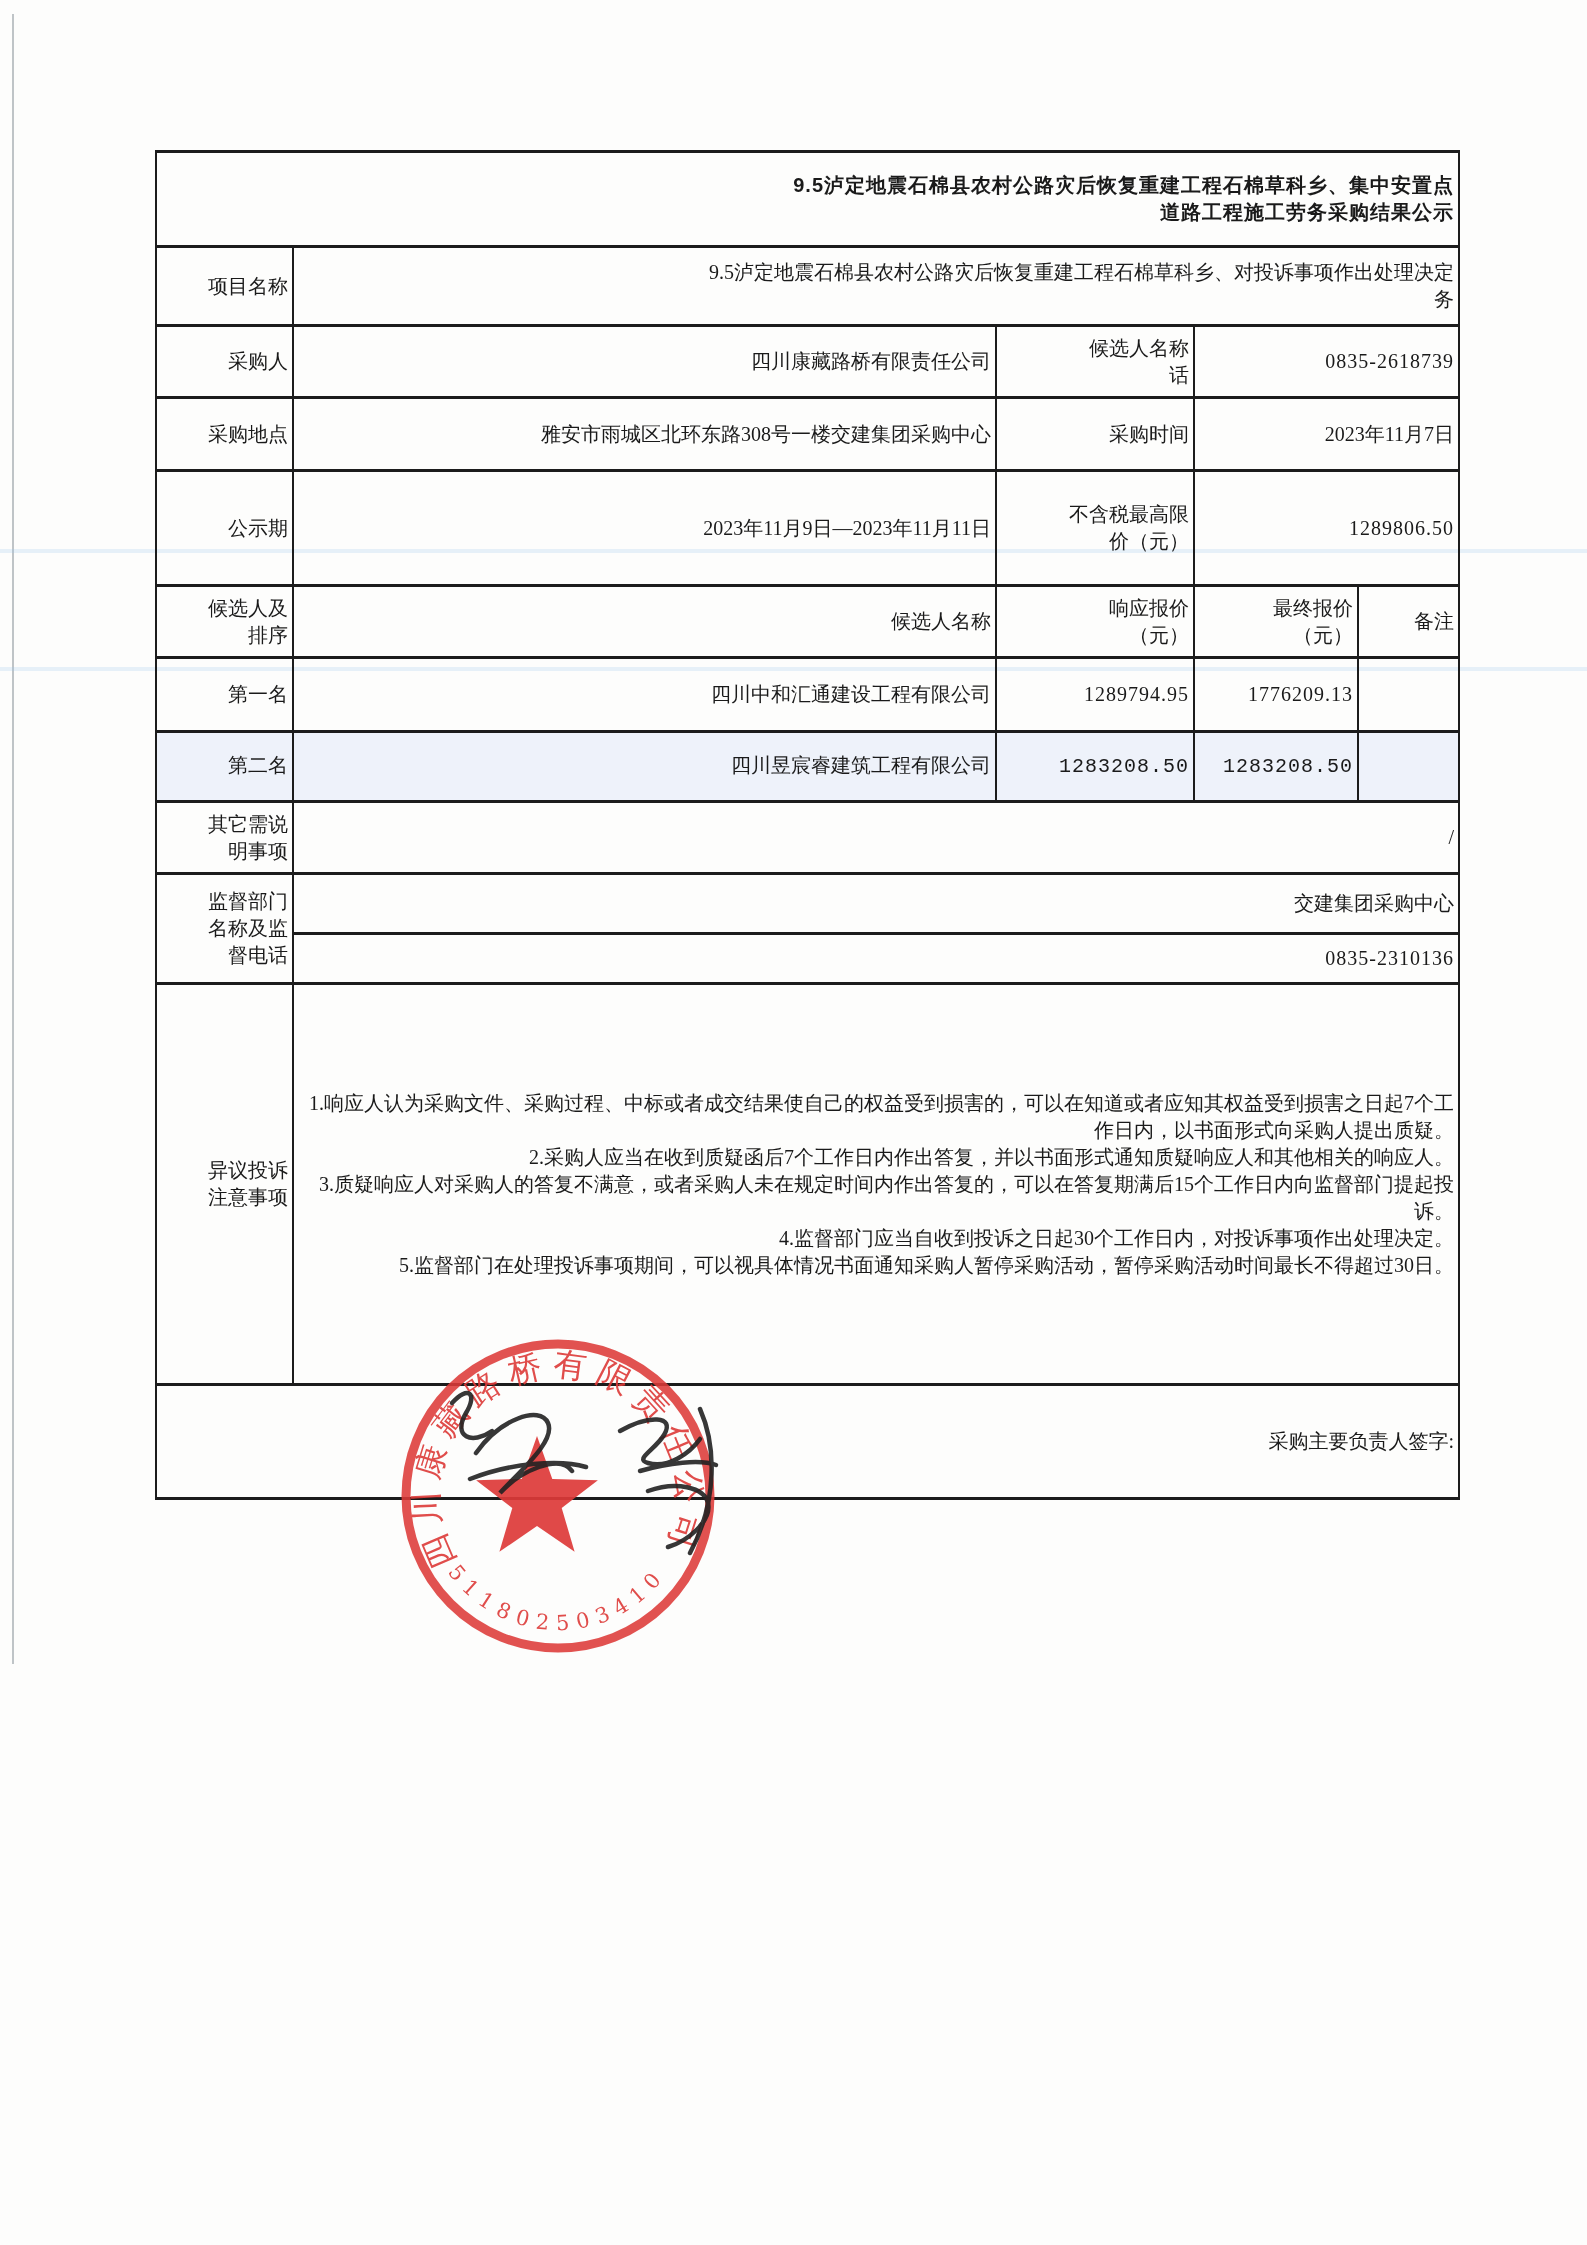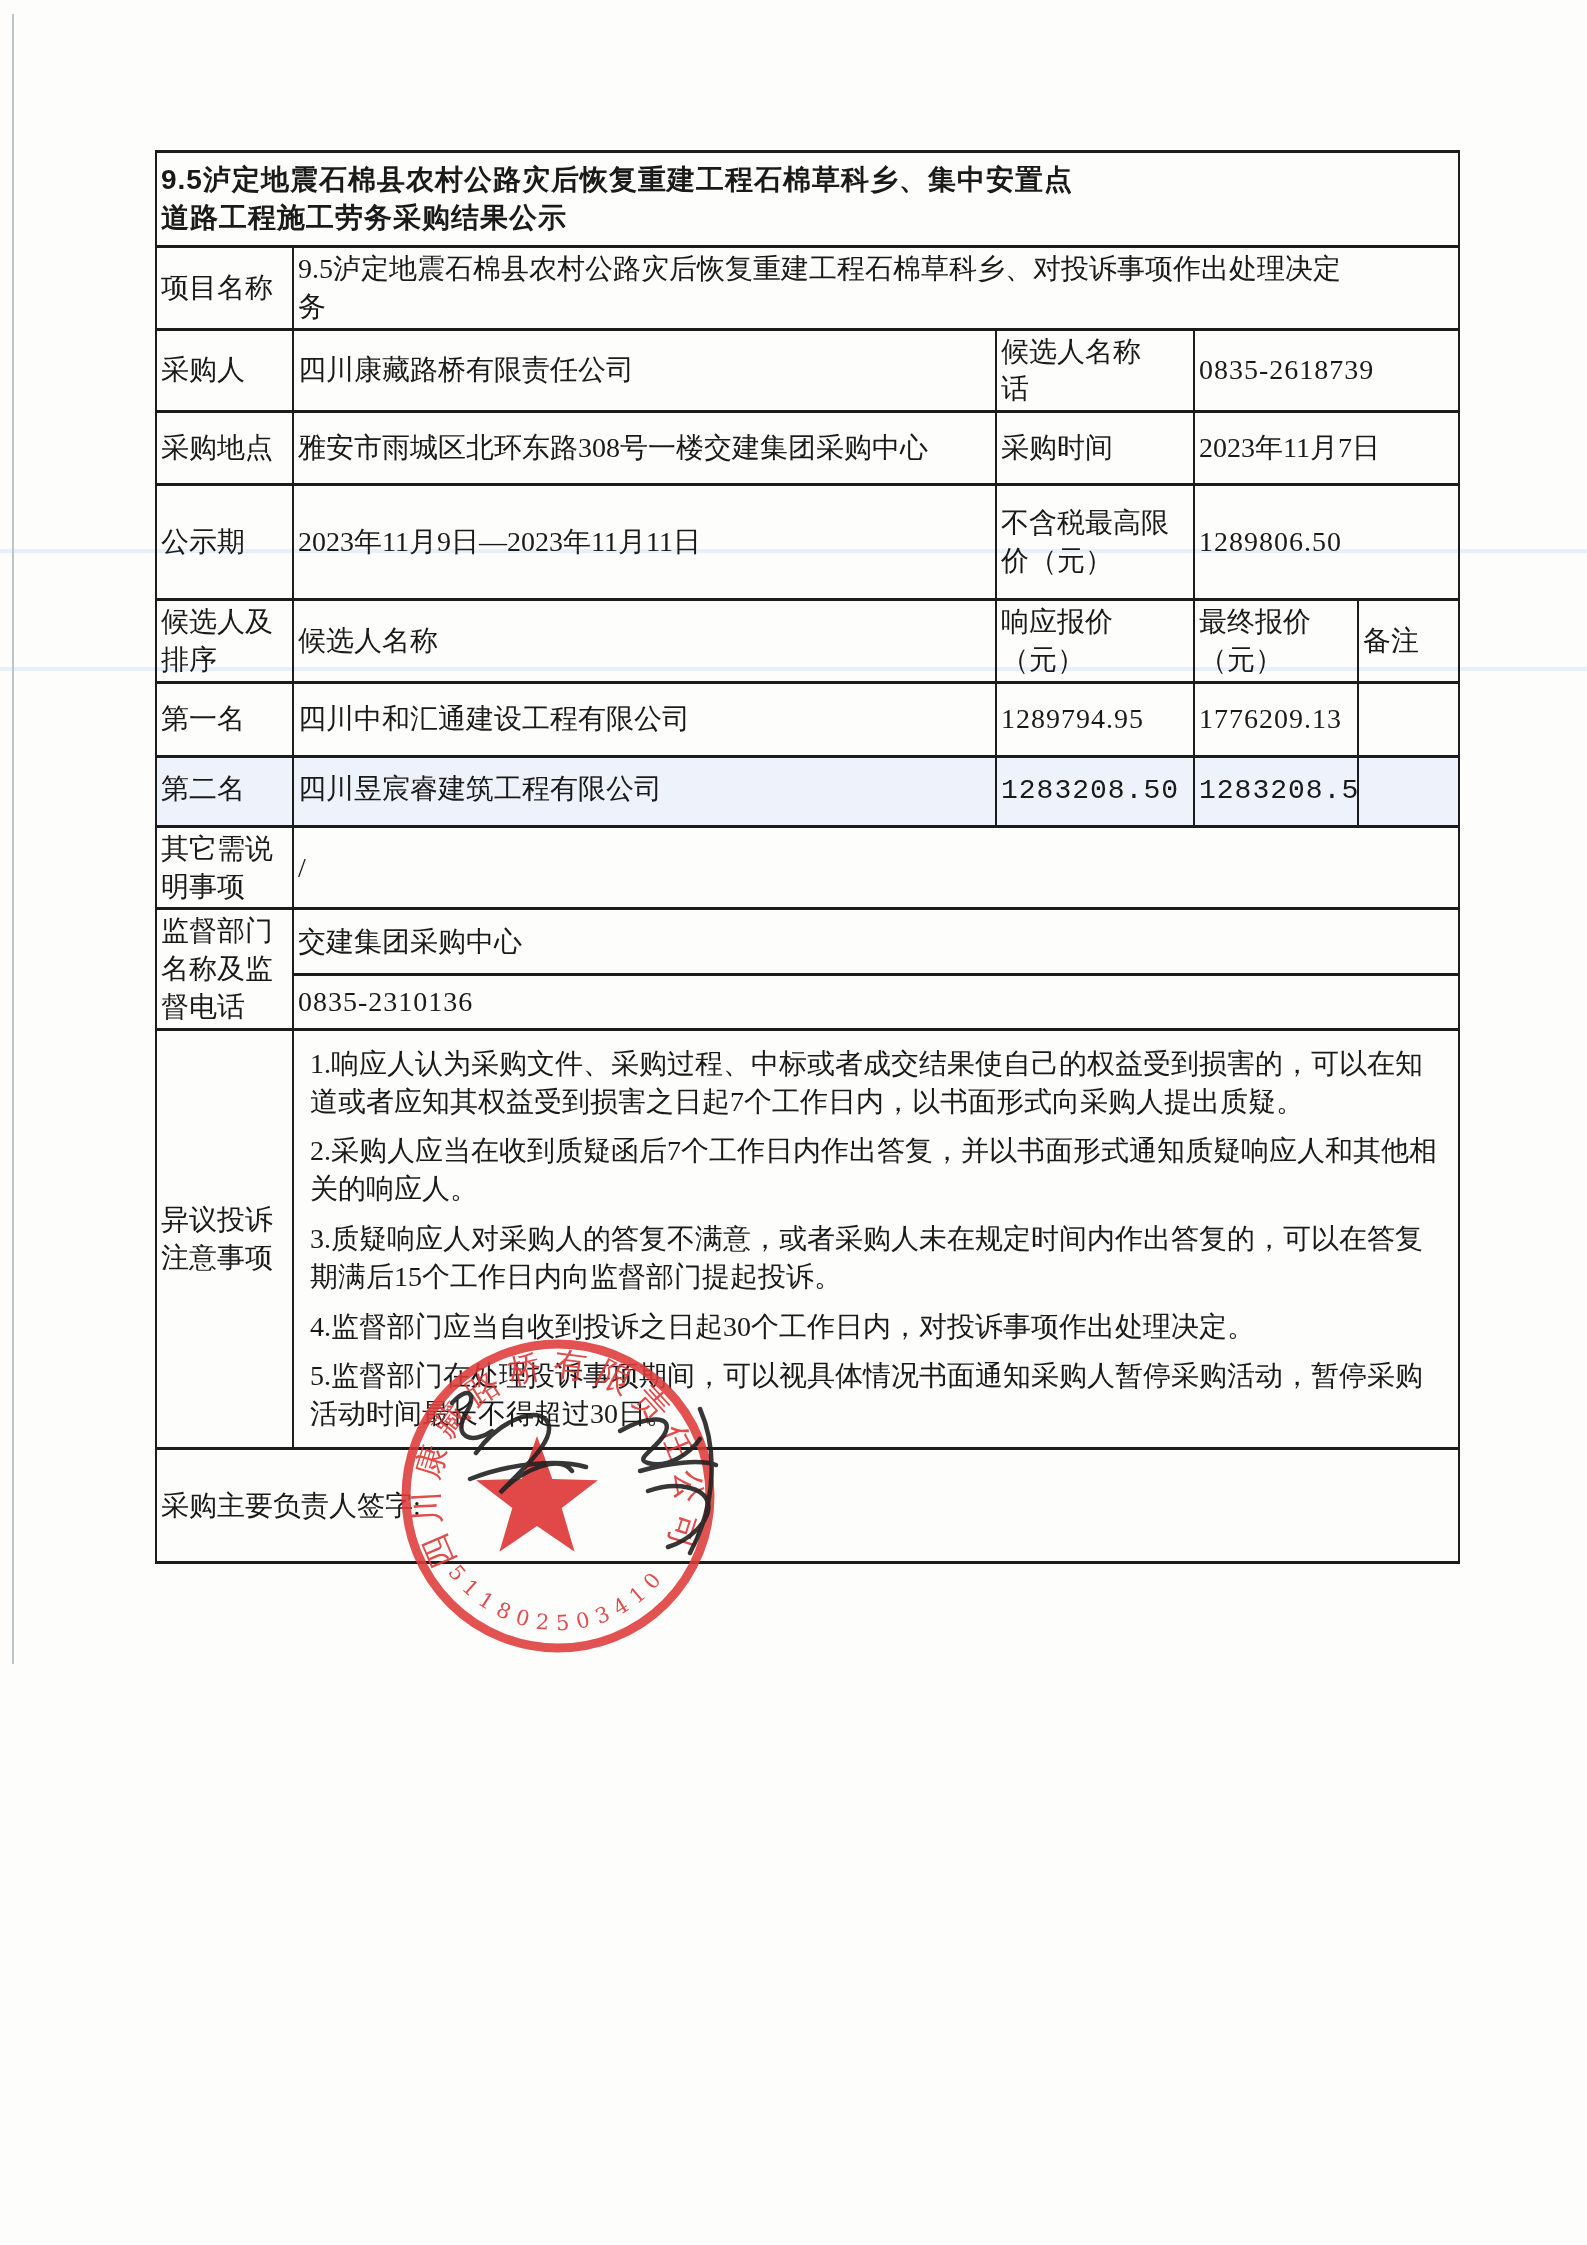--- a/index.html
+++ b/index.html
@@ -27,23 +27,23 @@
   table.doc{
     position:absolute;left:155px;top:150px;
     width:1303px;
     border-collapse:collapse;
     table-layout:fixed;
   }
   table.doc td{
     border:2px solid #1c1c1c;
     border-top-width:3px;
     border-bottom-width:3px;
-    text-align:left;
+    text-align:right;
     vertical-align:middle;
-    font-size:28px;
+    font-size:20px;
     line-height:1.35;
     padding:2px 4px;
     overflow:hidden;
   }
   td.title-cell{
     font-family:"Liberation Sans", sans-serif;
     font-weight:700;
     font-size:40px;
     line-height:52px;
     letter-spacing:1px;
@@ -52,21 +52,21 @@
   }
   .prewrap{white-space:pre-line;}
   td.num{font-size:27px;letter-spacing:1px;}
   tr.tint td{background:rgba(205,220,245,.30);font-family:Liberation Mono, monospace;}
   td.objection-cell{
     text-align:left;
     padding:10px 18px;
     font-size:28px;
     line-height:39px;
   }
-  td.objection-cell p{margin:12px;}
+  td.objection-cell p{margin:0;}
   td.sign-cell{
     text-align:left;
     padding-left:14px;
     font-size:29px;
   }
   
   .stamp-wrap{position:absolute;left:393px;top:1331px;width:330px;height:330px;}
   .sig-wrap{position:absolute;left:420px;top:1365px;width:400px;height:220px;}
 </style>
 </head>

